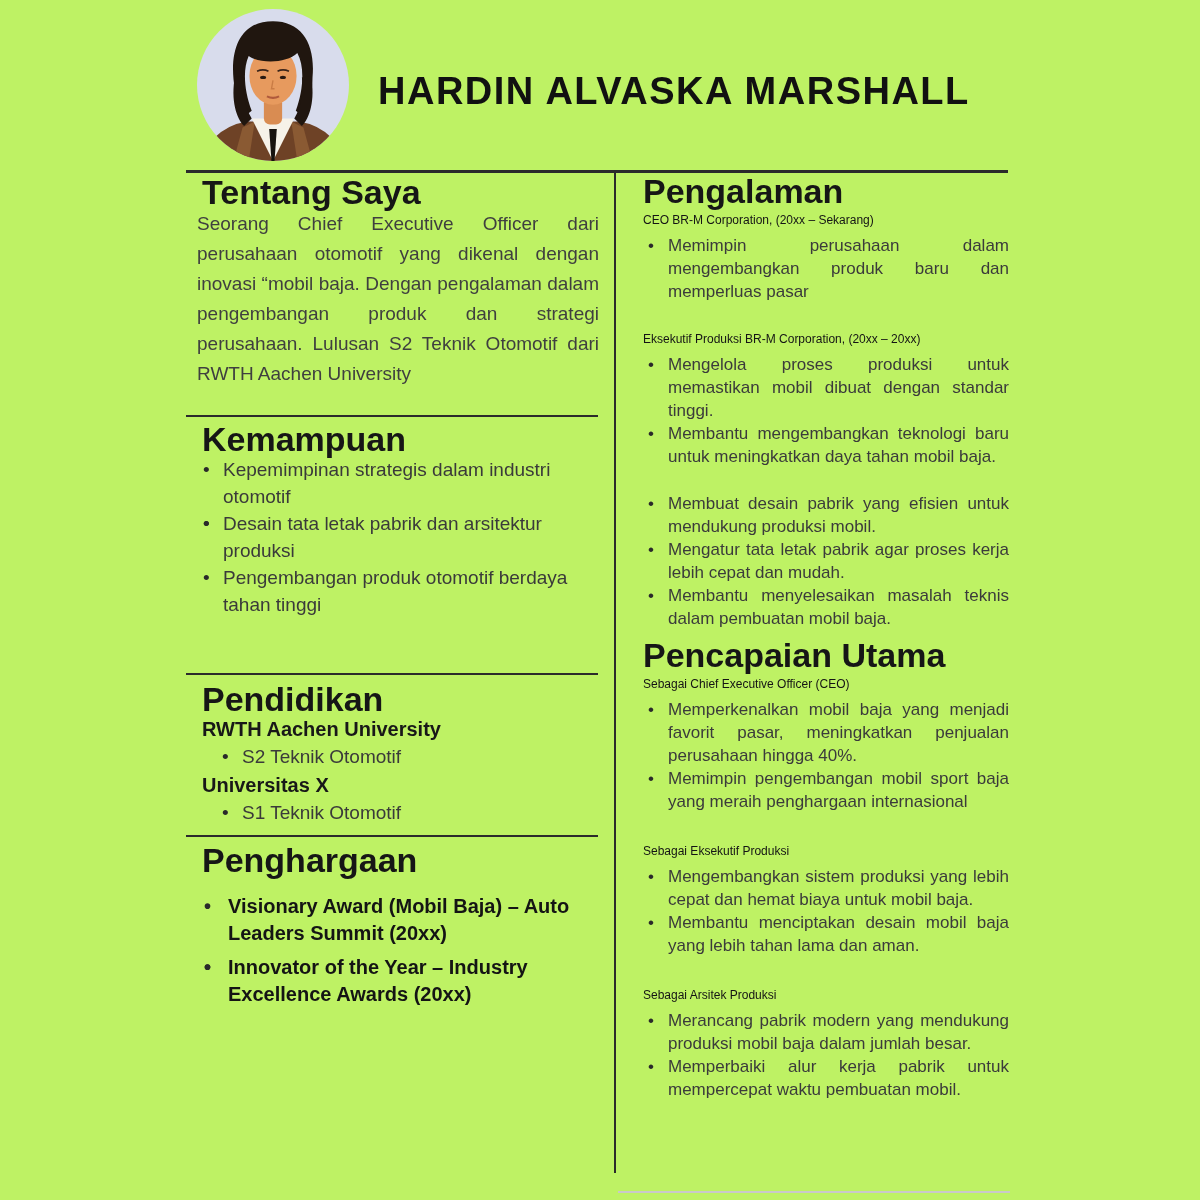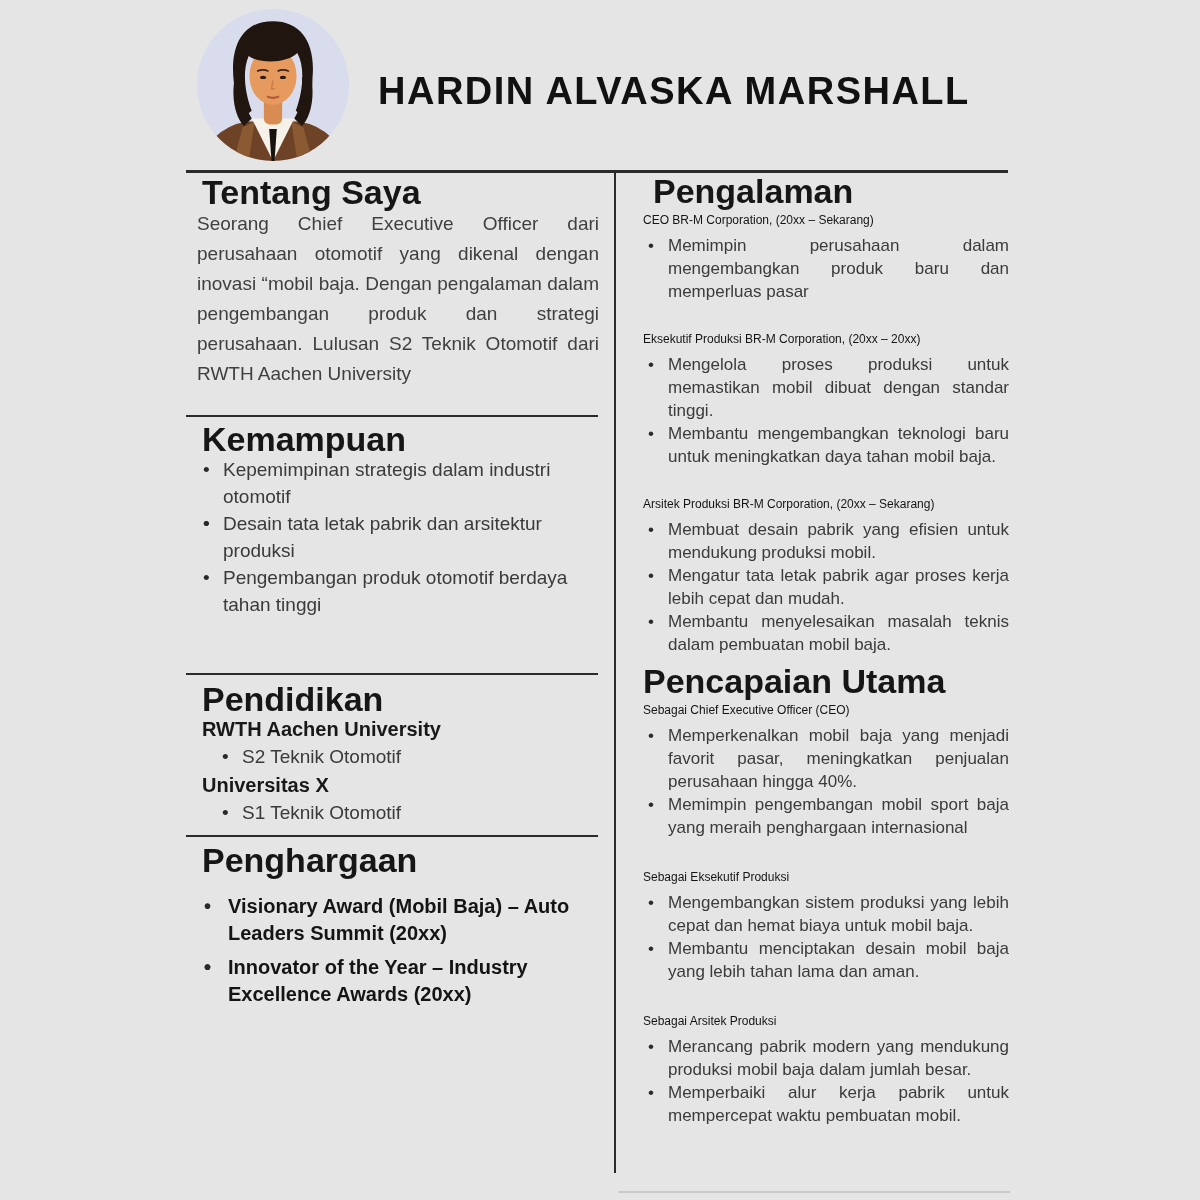--- a/index.html
+++ b/index.html
@@ -1,19 +1,19 @@
 <!DOCTYPE html>
 <html><head>
 <meta charset="utf-8">
 <style>
   html,body{margin:0;padding:0;background:#ffffff;}
   .page{
     position:relative;
     width:1200px;height:1200px;
-    background:#e5e5e5;
+    background:#bef264;
     font-family:"Liberation Sans","DejaVu Sans",sans-serif;
     color:#1c1c1c;
     overflow:hidden;
   }
   
   .photo{
     position:absolute;left:197px;top:9px;width:152px;height:152px;
     border-radius:50%;overflow:hidden;
   }
   .photo svg{display:block;width:100%;height:100%;}
@@ -153,39 +153,38 @@
     <ul class="award-list">
       <li class="blt"><span class="dot">•</span><span>Visionary Award (Mobil Baja) – Auto Leaders Summit (20xx)</span></li>
       <li class="blt"><span class="dot">•</span></li>
       <li class="blt"><span class="dot">•</span><span>Innovator of the Year – Industry Excellence Awards (20xx)</span></li>
     </ul>
   </div>
 
   <div class="rcol">
 
     <div>
-      <h2 class="sec" style="margin-left:12px;">Pengalaman</h2>
+      <h2 class="sec" style="margin-left:2px;">Pengalaman</h2>
 
       <div class="job">
         <div class="job-title">CEO BR-M Corporation, (20xx – Sekarang)</div>
         <ul class="rlist">
           <li class="blt"><span class="dot">•</span><span>Memimpin perusahaan dalam mengembangkan produk baru dan memperluas pasar</span></li>
         </ul>
       </div>
 
       <div class="job">
         <div class="job-title">Eksekutif Produksi BR-M Corporation, (20xx – 20xx)</div>
         <ul class="rlist">
           <li class="blt"><span class="dot">•</span><span>Mengelola proses produksi untuk memastikan mobil dibuat dengan standar tinggi.</span></li>
           <li class="blt"><span class="dot">•</span><span>Membantu mengembangkan teknologi baru untuk meningkatkan daya tahan mobil baja.</span></li>
         </ul>
       </div>
 
       <div class="job" style="margin-bottom:10px;">
-        <div class="job-title">Arsitek Produksi BR-M Corporation, (20xx – Sekarang)</div>
         <ul class="rlist">
           <li class="blt"><span class="dot">•</span><span>Membuat desain pabrik yang efisien untuk mendukung produksi mobil.</span></li>
           <li class="blt"><span class="dot">•</span><span>Mengatur tata letak pabrik agar proses kerja lebih cepat dan mudah.</span></li>
           <li class="blt"><span class="dot">•</span><span>Membantu menyelesaikan masalah teknis dalam pembuatan mobil baja.</span></li>
         </ul>
       </div>
     </div>
 
     <div>
       <h2 class="sec ach-head" style="margin-left:2px;">Pencapaian Utama</h2>

